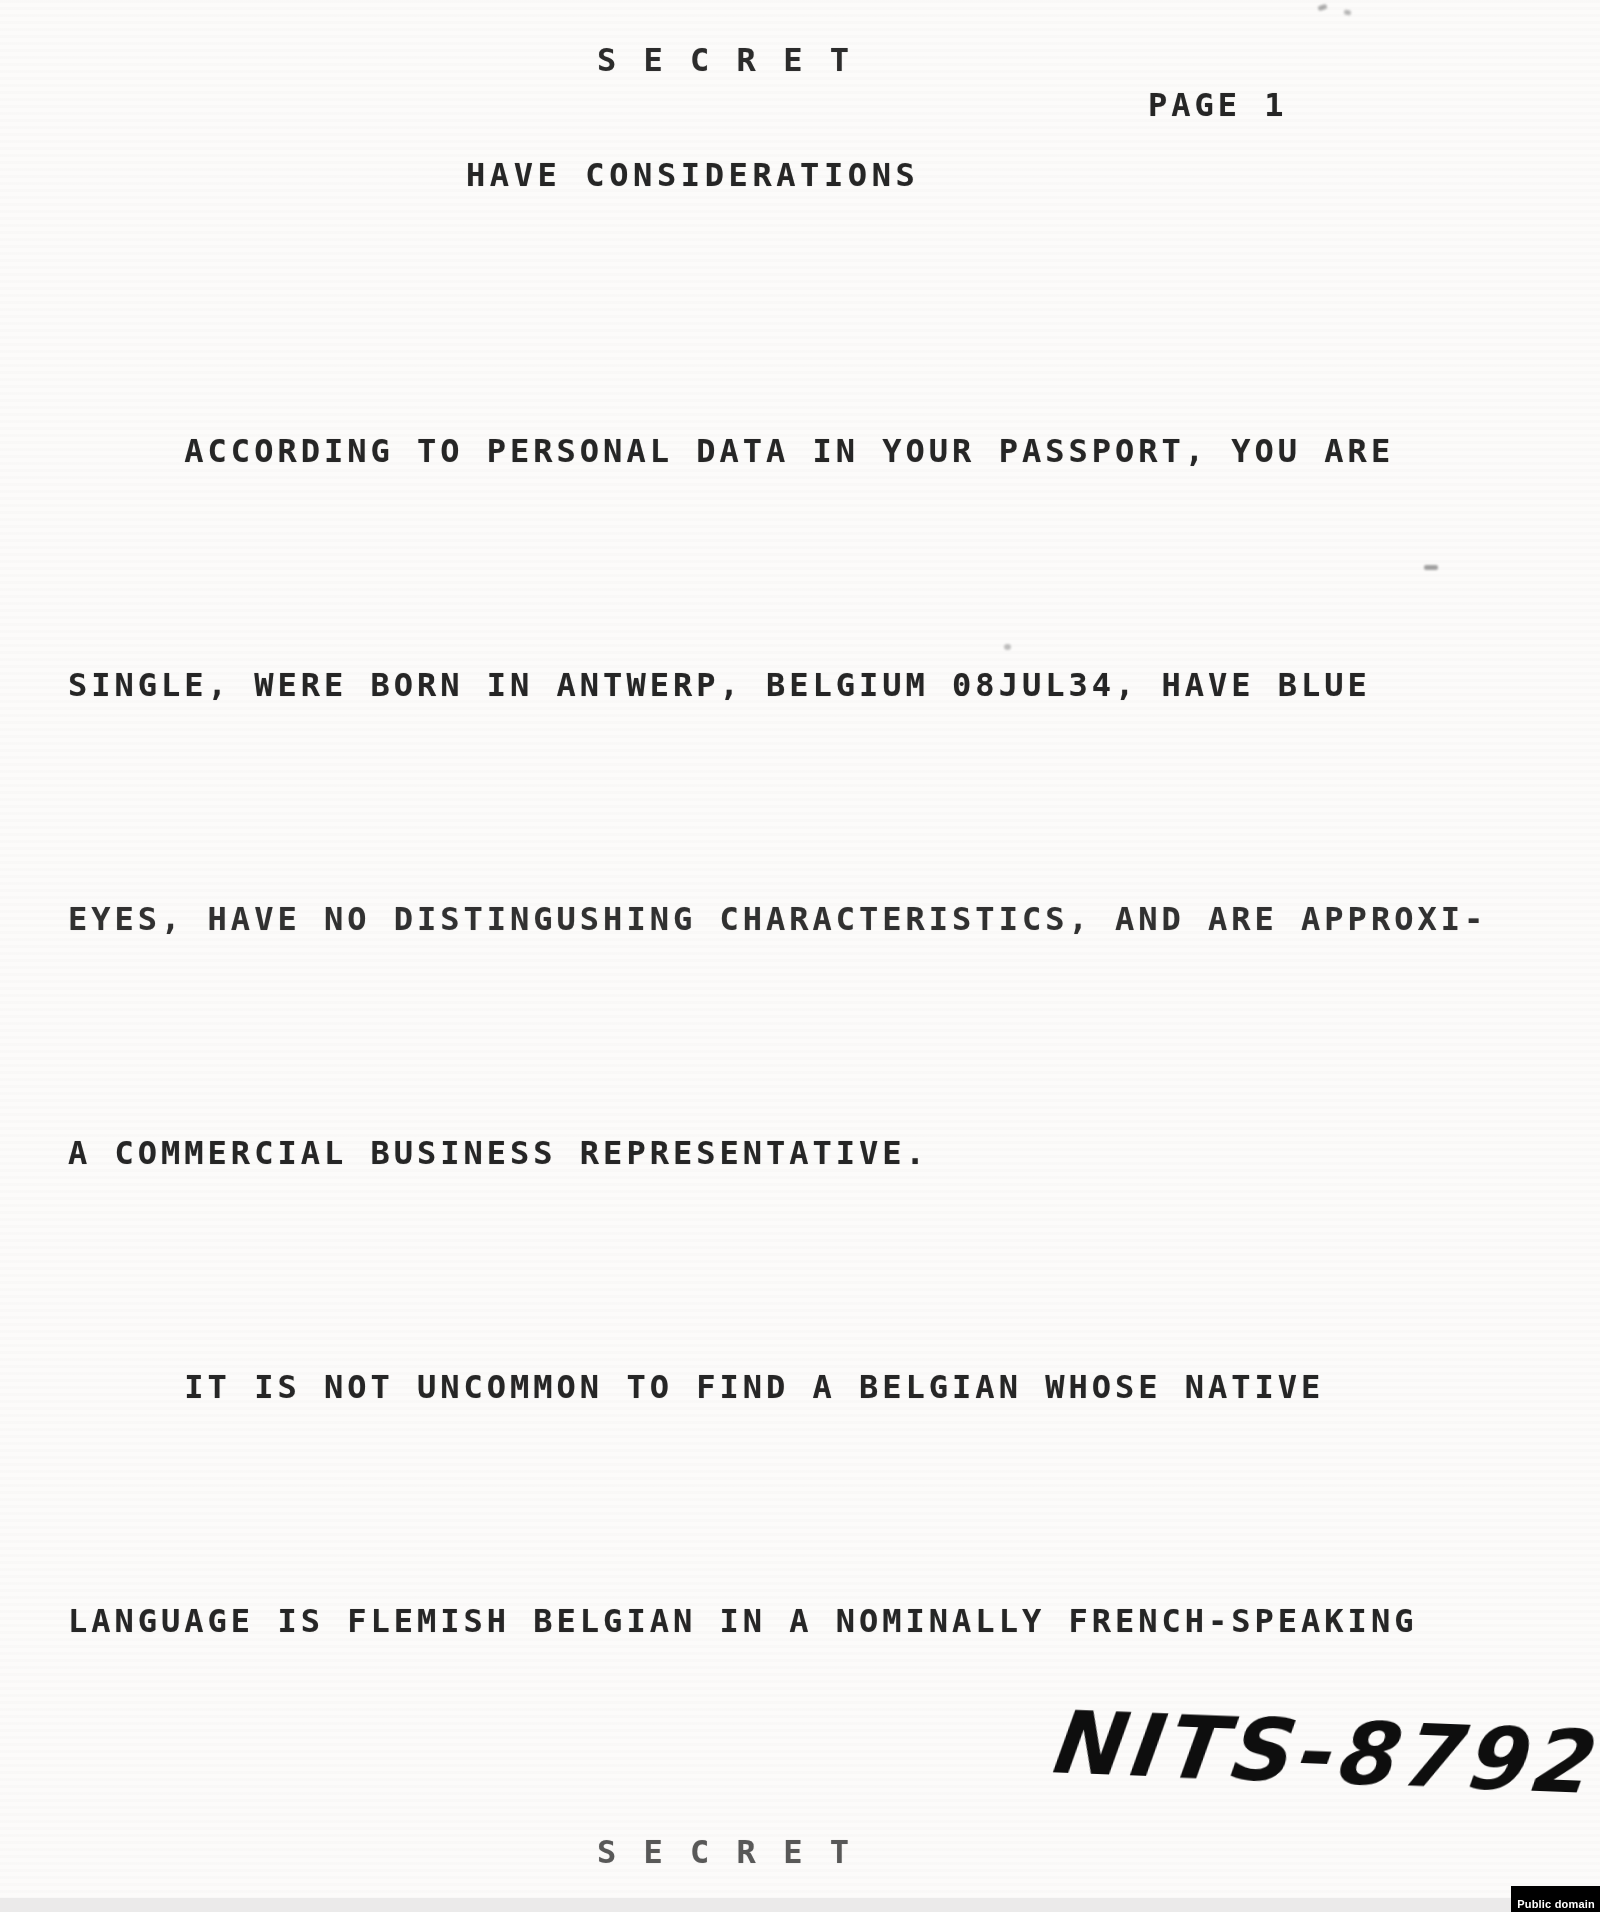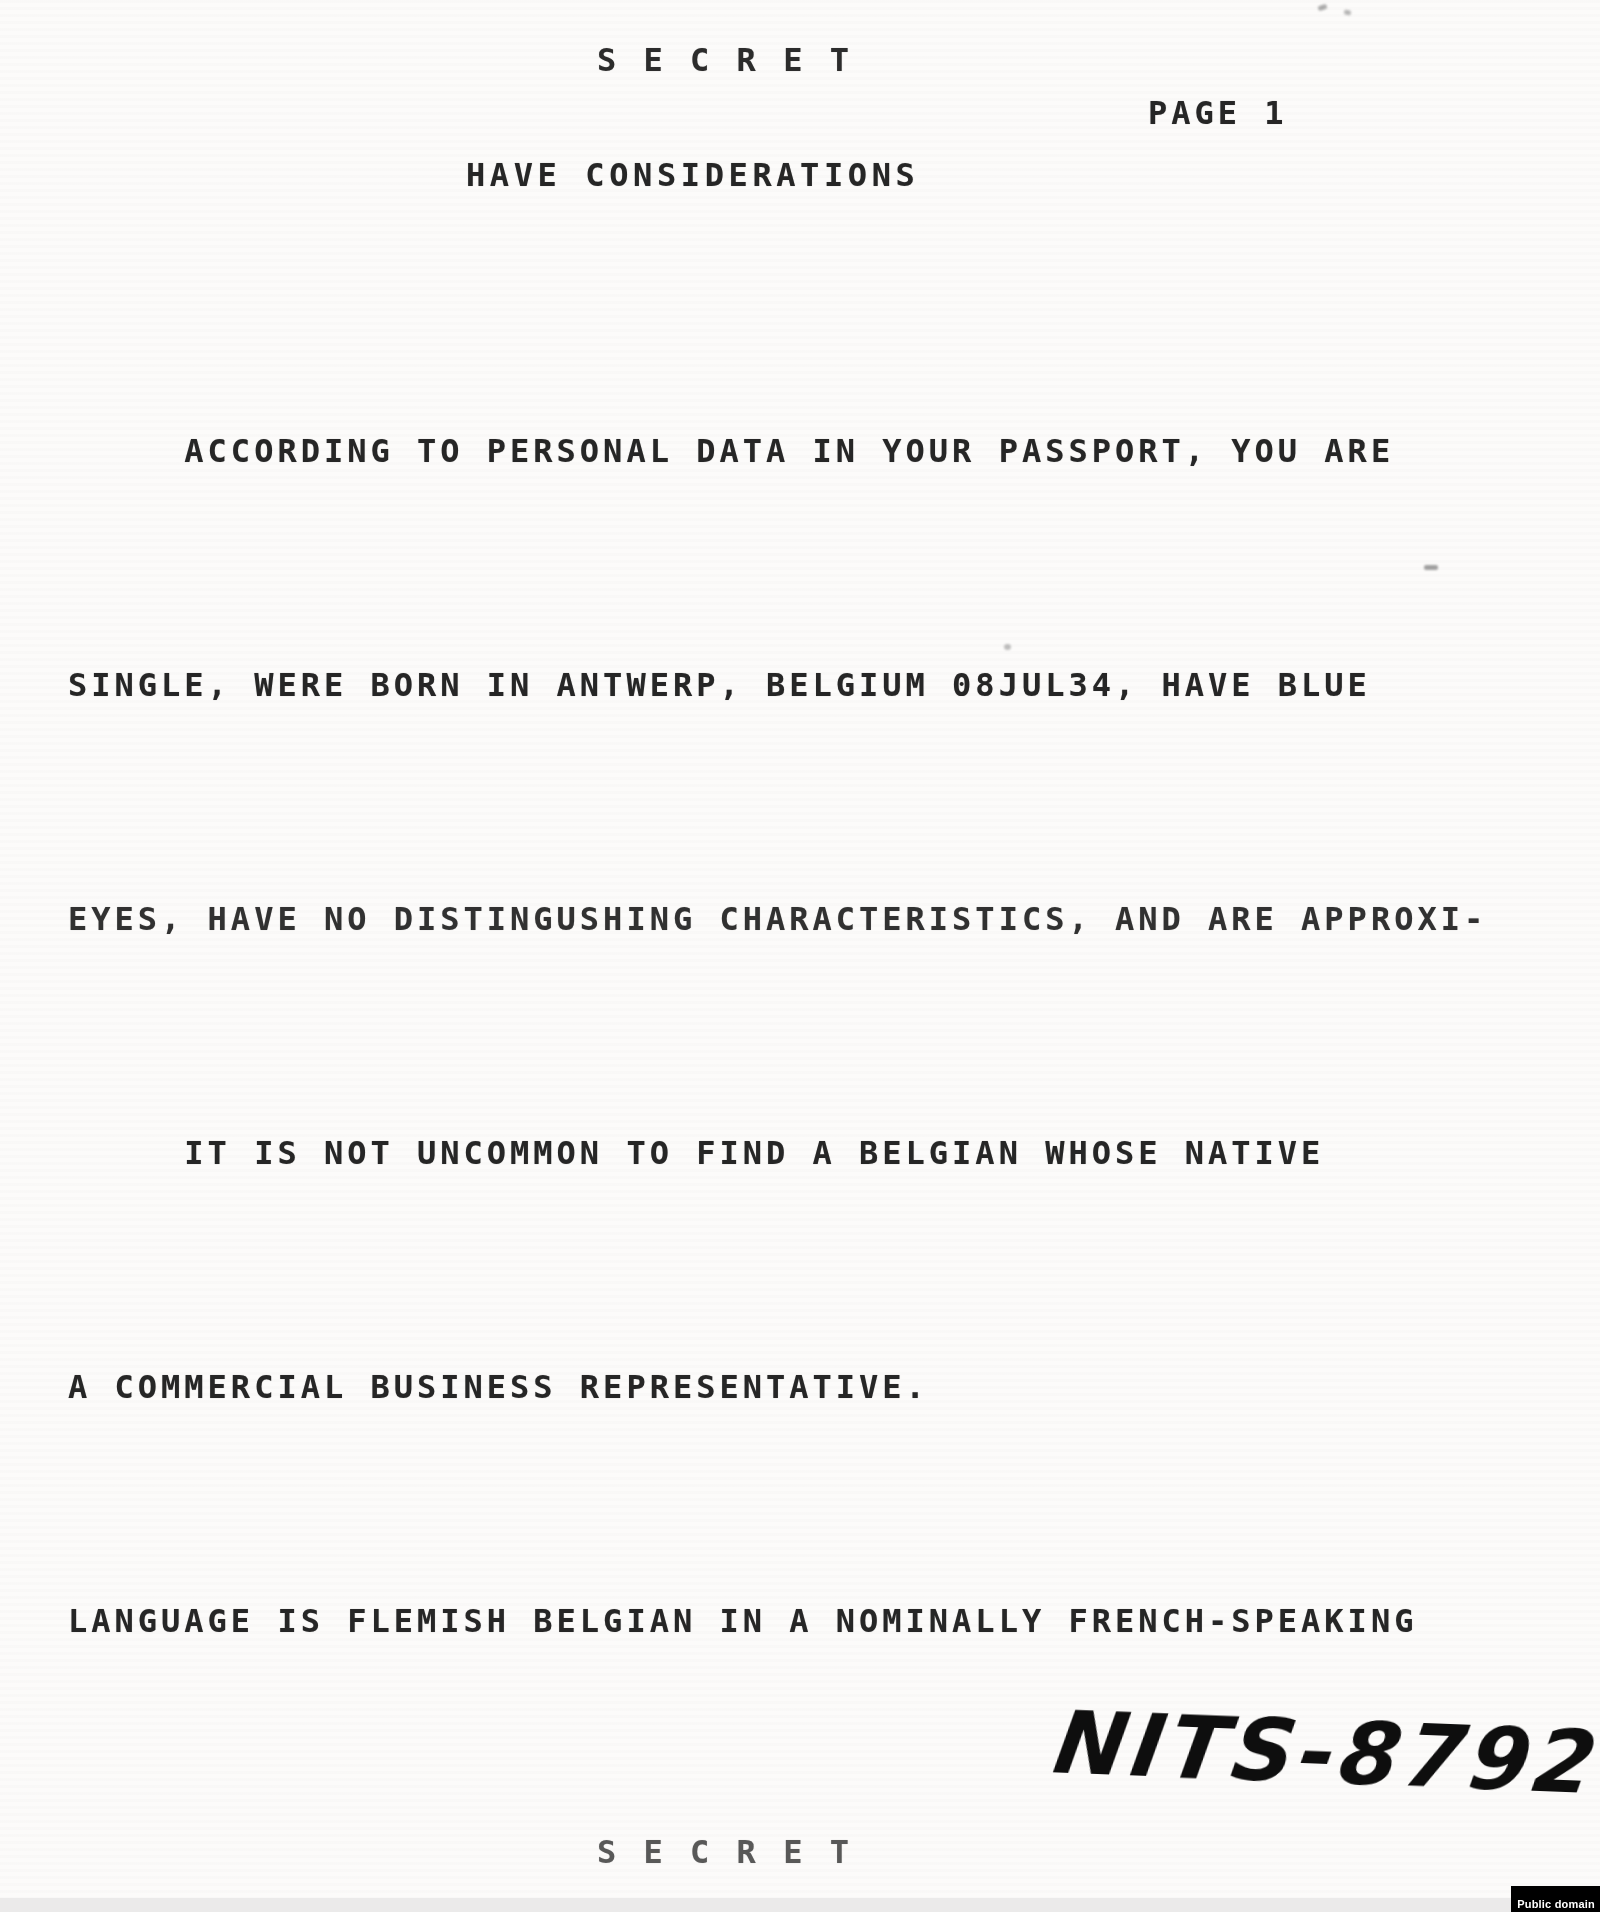--- a/index.html
+++ b/index.html
@@ -35,21 +35,21 @@
     top: 42px;
     font-size: 32px;
     line-height: 36px;
     letter-spacing: 4px;
     white-space: pre;
     opacity: 0.92;
   }
   .page-label {
     position: absolute;
     left: 1148px;
-    top: 95px;
+    top: 87px;
     font-size: 32px;
     line-height: 36px;
     letter-spacing: 4px;
     white-space: pre;
     opacity: 0.95;
   }
   .doc-title {
     position: absolute;
     left: 466px;
     top: 157px;
@@ -140,22 +140,22 @@
   <div class="banner-top ink">S E C R E T</div>
 
   <div class="page-label ink">PAGE 1</div>
 
   <div class="doc-title ink">HAVE CONSIDERATIONS</div>
 
   <div class="body-text ink">
     <div class="line">     ACCORDING TO PERSONAL DATA IN YOUR PASSPORT, YOU ARE</div>
     <div class="line">SINGLE, WERE BORN IN ANTWERP, BELGIUM 08JUL34, HAVE BLUE</div>
     <div class="line">EYES, HAVE NO DISTINGUSHING CHARACTERISTICS, AND ARE APPROXI-</div>
+    <div class="line">A COMMERCIAL BUSINESS REPRESENTATIVE.</div>
     <div class="line">     IT IS NOT UNCOMMON TO FIND A BELGIAN WHOSE NATIVE</div>
-    <div class="line">A COMMERCIAL BUSINESS REPRESENTATIVE.</div>
     <div class="line">LANGUAGE IS FLEMISH BELGIAN IN A NOMINALLY FRENCH-SPEAKING</div>
     
     
     
     
     
     
     
     
     

